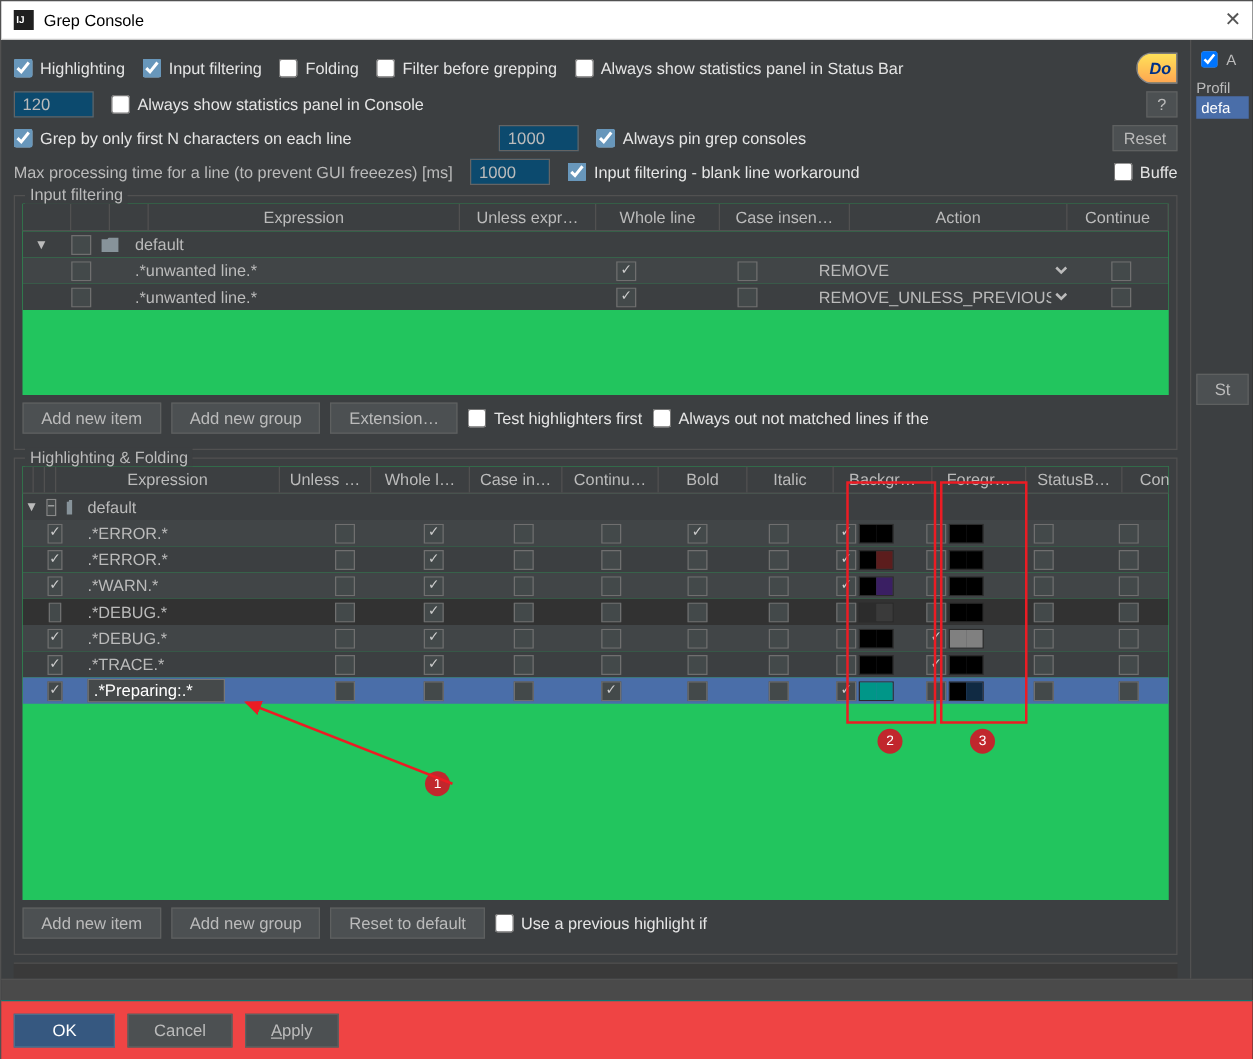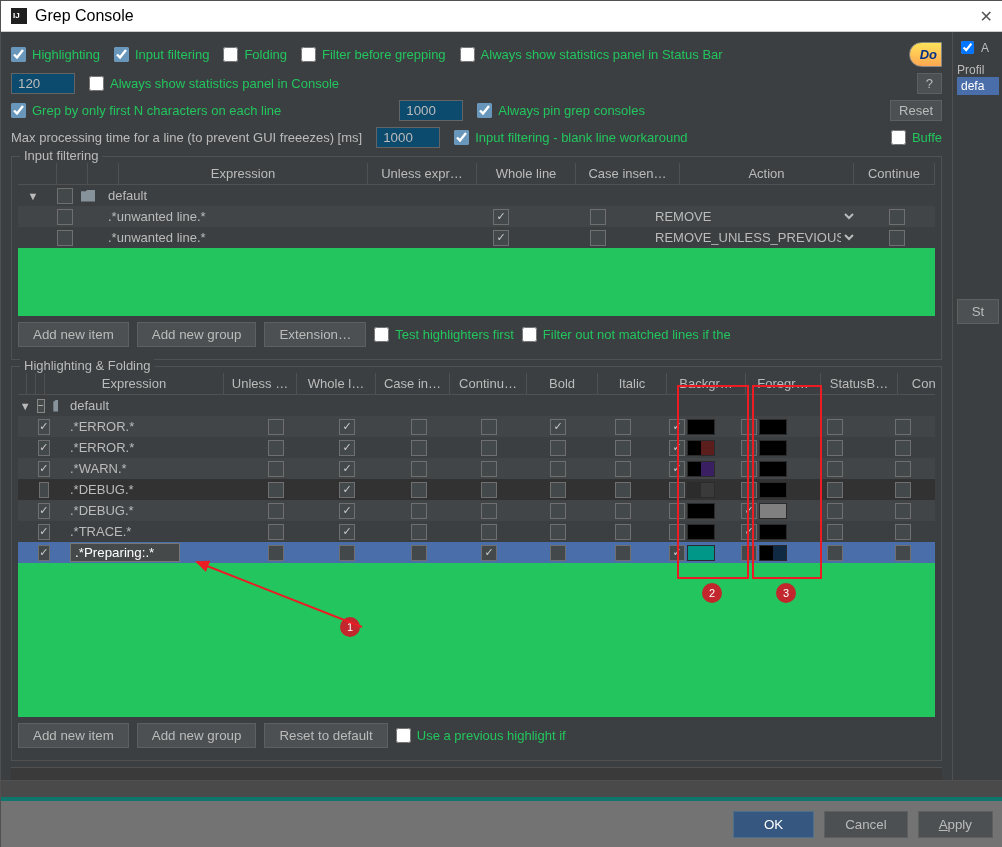--- a/index.html
+++ b/index.html
@@ -1,31 +1,31 @@
 <!DOCTYPE html>
 <html><head>
 <meta charset="utf-8">
 <style>
 html,body{margin:0;padding:0;background:#1a1a1a;font-family:"Segoe UI",sans-serif;font-size:13px;color:#bbb;overflow:hidden}
 .window{width:1002px;height:847px;background:#3c3f41;position:relative;display:flex;flex-direction:column;border:1px solid #515151}
 .titlebar{height:30px;background:#fff;display:flex;align-items:center;padding:0 10px;border-bottom:1px solid #ccc}
 .titlebar .icon{width:16px;height:16px;background:#1f1f1f;margin-right:8px;position:relative}
 .titlebar .icon::before{content:"IJ";color:#fff;font-size:8px;font-weight:bold;position:absolute;top:3px;left:2px}
-.titlebar .title{color:#000;font-size:16px;flex:1}
+.titlebar .title{color:#000;font-size:13px;flex:1}
 .closex{color:#555;font-size:16px;cursor:pointer}
 .body{flex:1;display:flex;min-height:0}
 .main{flex:1;display:flex;flex-direction:column;padding:10px 10px 0 10px;min-width:0;overflow:hidden}
 .right-panel{width:42px;background:#3c3f41;border-left:1px solid #515151;padding:6px 4px;font-size:12px;color:#bbb}
 .right-panel .cb{display:flex;align-items:center;gap:4px;margin-bottom:6px}
 .right-panel .blue{background:#4a6ea9;color:#fff;padding:2px 4px;margin-bottom:4px}
 .opts{display:flex;flex-wrap:wrap;gap:6px 14px;margin-bottom:8px;align-items:center}
 .opts .row{display:flex;align-items:center;gap:14px;width:100%}
 .chk{display:inline-flex;align-items:center;gap:6px;white-space:nowrap}
 .chk input[type=checkbox]{width:15px;height:15px;accent-color:#6897bb;margin:0}
-.chk label,.chk span{color:#22c55e}
+.chk label,.chk span{color:#e5e5e5}
 .numfield{background:#0c4a6e;border:1px solid #646464;color:#bbb;padding:2px 6px;width:50px}
 .helpbtn,.resetbtn{background:#4c5052;border:1px solid #5e6060;color:#bbb;padding:2px 8px}
 .donate{background:linear-gradient(#ffe259,#ffa751);color:#003087;font-style:italic;font-weight:bold;border-radius:16px 0 0 16px;padding:4px 4px 4px 10px;margin-left:auto;border:1px solid #888}
 .groupbox{border:1px solid #515151;padding:6px;margin-bottom:6px;position:relative;display:flex;flex-direction:column;min-height:0}
 .groupbox.flex-grow{flex:1}
 .groupbox .legend{position:absolute;top:-9px;left:8px;background:#3c3f41;padding:0 4px;color:#bbb;font-size:13px}
 .tbl{flex:1;background:#22c55e;overflow:hidden;display:flex;flex-direction:column;min-height:0}
 .thead{display:flex;background:#3c3f41;border-bottom:1px solid #515151}
 .thead .th{padding:3px 4px;border-right:1px solid #515151;color:#bbb;text-align:center;overflow:hidden;text-overflow:ellipsis;white-space:nowrap}
 .tbody{flex:1;overflow:auto}
@@ -39,21 +39,21 @@
 .trow .cell.left{justify-content:flex-start}
 .trow .cell.txt{padding-left:4px}
 .cbsq{width:14px;height:14px;background:#43494a;border:1px solid #6f6f6f;display:inline-flex;align-items:center;justify-content:center}
 .cbsq.ck::after{content:"✓";color:#ccc;font-size:11px;line-height:1}
 .swatch{width:26px;height:14px;display:inline-flex;border:1px solid #2b2b2b}
 .swatch .half{flex:1}
 .sw-cb{width:14px;height:14px;background:#43494a;border:1px solid #6f6f6f;display:inline-flex;align-items:center;justify-content:center;margin-right:2px}
 .sw-cb.ck::after{content:"✓";color:#ccc;font-size:11px;line-height:1}
 .btnrow{display:flex;gap:8px;align-items:center;padding:6px 0}
 .btn{background:#4c5052;border:1px solid #5e6060;color:#bbb;padding:4px 14px;cursor:pointer;white-space:nowrap}
-.footer{background:#737373;border-top:4px solid #0f766e;padding:10px;display:flex;gap:10px;justify-content:flex-end}
+.footer{background:#ef4444;border-top:1px solid #0f766e;padding:10px;display:flex;gap:10px;}
 .footer .btn.primary{background:#365880;border-color:#4c708c;color:#fff;padding:5px 30px}
 .footer .btn{padding:5px 20px}
 .scroll-h{height:12px;background:#3a3a3a;border-top:1px solid #515151}
 .tree-exp{color:#bbb;font-size:11px;margin-right:4px}
 .folder{width:14px;height:12px;background:#87939a;display:inline-block;margin-right:6px;clip-path:polygon(0 15%,35% 15%,45% 0,100% 0,100% 100%,0 100%)}
 .red-box{position:absolute;border:2px solid #ec1c24;pointer-events:none}
 .badge{position:absolute;width:20px;height:20px;border-radius:50%;background:#c1272d;color:#fff;display:flex;align-items:center;justify-content:center;font-size:11px;pointer-events:none}
 .arrow-svg{position:absolute;pointer-events:none}
 .sel .editbox{background:#45494a;border:1px solid #777;padding:1px 4px;color:#fff;width:100px}
 select.drop{background:transparent;border:none;color:#bbb;width:100%;font-size:13px}
@@ -216,21 +216,21 @@
         <div class="btnrow">
           <button class="btn">Add new item</button>
           <button class="btn">Add new group</button>
           <button class="btn">Extension…</button>
           <span class="chk">
               <input type="checkbox" style="">
               <span>Test highlighters first</span>
             </span>
           <span class="chk">
               <input type="checkbox" style="">
-              <span>Filter out not matched lines if the</span>
+              <span>Always out not matched lines if the</span>
             </span>
         </div>
       </div>
 
       <div class="groupbox flex-grow" style="position:relative">
         <div class="legend">Highlighting &amp; Folding</div>
         <div class="tbl hl">
           <div class="thead" id="hl-head">
               <div class="th c0"></div>
               <div class="th c1"></div>

